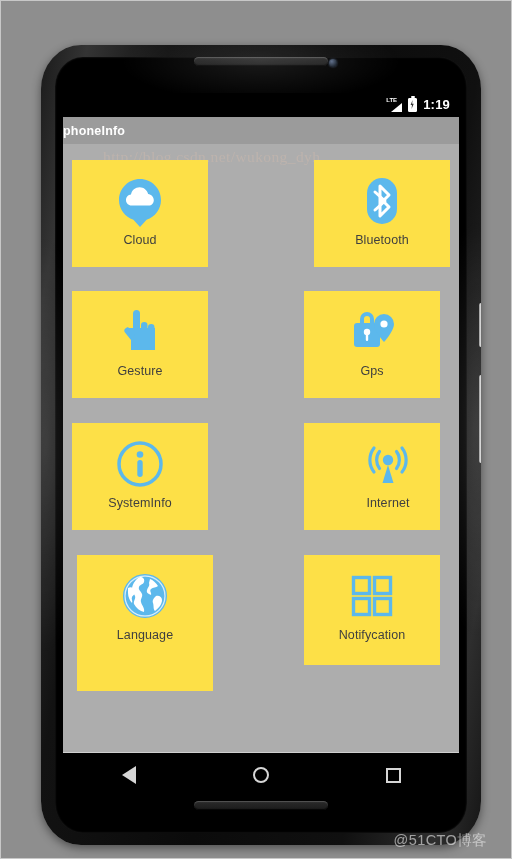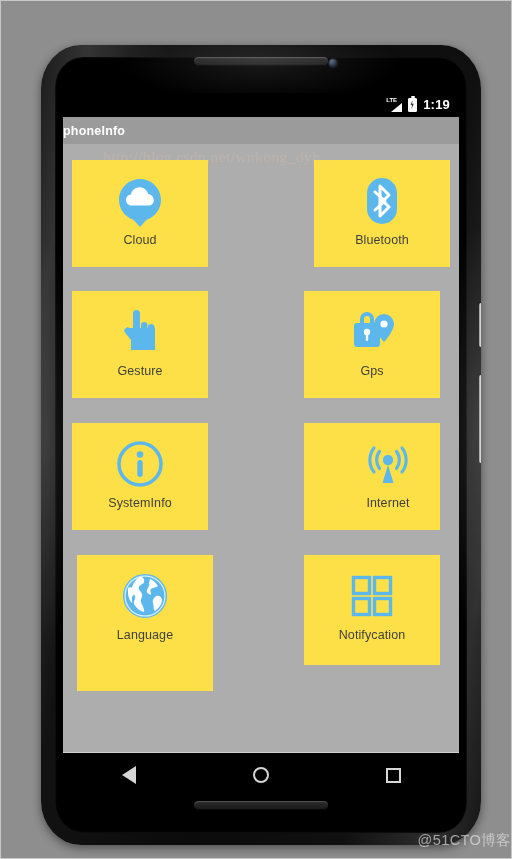--- a/index.html
+++ b/index.html
@@ -287,21 +287,21 @@
   }
   .nav-recent {
     width: 15px; height: 15px;
     border: 2px solid #d6d6d6;
     box-sizing: border-box;
   }
 
   
   .watermark-corner {
     position: absolute;
-    right: 0;
+    right: 24px;
     bottom: 8px;
     font-size: 14.5px;
     color: rgba(235,235,235,0.62);
     letter-spacing: 0.4px;
     white-space: nowrap;
     pointer-events: none;
   }
 </style>
 </head>
 <body>

